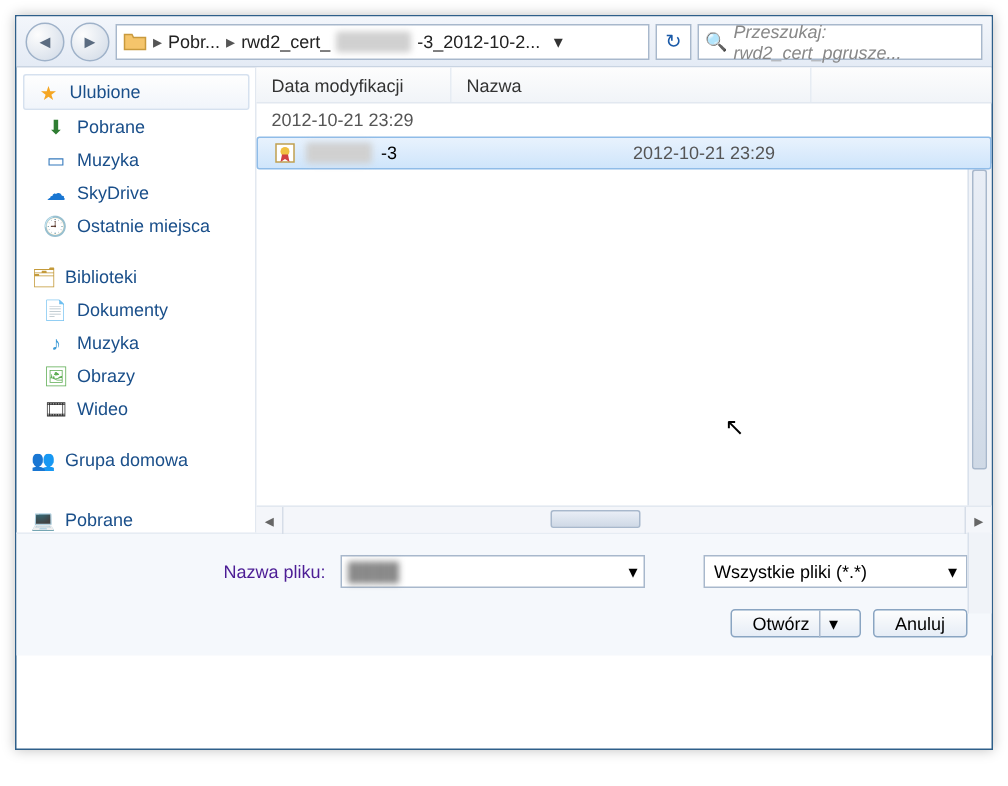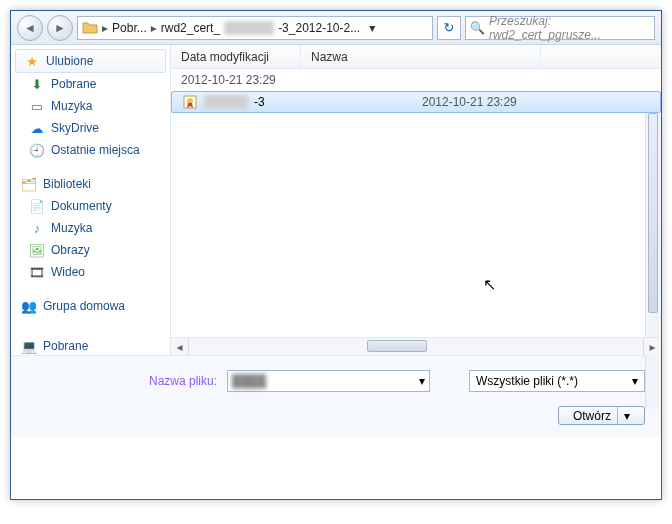--- a/index.html
+++ b/index.html
@@ -53,21 +53,21 @@
 .blur { filter: blur(2px); background:#d0d0d0; color:transparent; border-radius:2px; padding:0 4px; }
 .hscroll { height:18px; border-top:1px solid #e2e8f0; background:#f4f6fa; position:relative; }
 .hscroll .thumb { position:absolute; left:40%; top:2px; width:60px; height:12px; background:linear-gradient(#e9eef6,#cfd9e6); border:1px solid #a8b8cc; border-radius:2px; }
 .hscroll .arr { position:absolute; top:0; width:18px; height:18px; display:flex;align-items:center;justify-content:center; color:#666; }
 .hscroll .arr.l{left:0;border-right:1px solid #d6dde8;} .hscroll .arr.r{right:0;border-left:1px solid #d6dde8;}
 
 .cursor { position:absolute; left:312px; top:230px; font-size:16px; color:#000; pointer-events:none; }
 
 .bottom { padding:14px 16px 12px; border-top:1px solid #e6ecf3; background:#f5f8fc; }
 .row1 { display:flex; align-items:center; gap:10px; margin-bottom:14px; }
-.row1 .lbl { width:190px; text-align:right; color:#8b5cf6; }
+.row1 .lbl { width:190px; text-align:right; color:#4c1d95; }
 .fname { flex:1; height:22px; border:1px solid #a8b8cc; background:#fff; display:flex; align-items:center; justify-content:space-between; padding:0 4px; }
 .fname .val { filter: blur(2px); color:#888; }
 .filter { width:176px; height:22px; border:1px solid #a8b8cc; background:#fff; display:flex; align-items:center; justify-content:space-between; padding:0 6px;margin-left:29px; }
 .row2 { display:flex; justify-content:flex-end; gap:8px; }
 .btn { height:19px; border:1px solid #8aa5c2; background:linear-gradient(#fdfdfd,#e6edf6); border-radius:3px; padding:0 14px; display:flex; align-items:center; gap:6px;justify-content:flex-end; }
 .btn.split .sep { width:1px; height:18px; background:#a8b8cc; }
 
 .vscroll-fake { position:absolute; right:0; top:98px; width:16px; height:300px; background:#f0f3f8; border-left:1px solid #d9e1ec; }
 .vscroll-fake .vthumb{ position:absolute; top:4px; left:2px; width:10px; height:200px; background:linear-gradient(#e9eef6,#cfd9e6); border:1px solid #a8b8cc; border-radius:2px; }
 
@@ -207,16 +207,19 @@
         <span>Wszystkie pliki (*.*)</span>
         <span>▾</span>
       </div>
     </div>
     <div class="row2">
       <div class="btn split">
         <span>Otwórz</span>
         <span class="sep"></span>
         <span>▾</span>
       </div>
+      <div class="btn">
+        <span>Anuluj</span>
+      </div>
     </div>
   </div>
 
 </div>
 
 </body></html>

